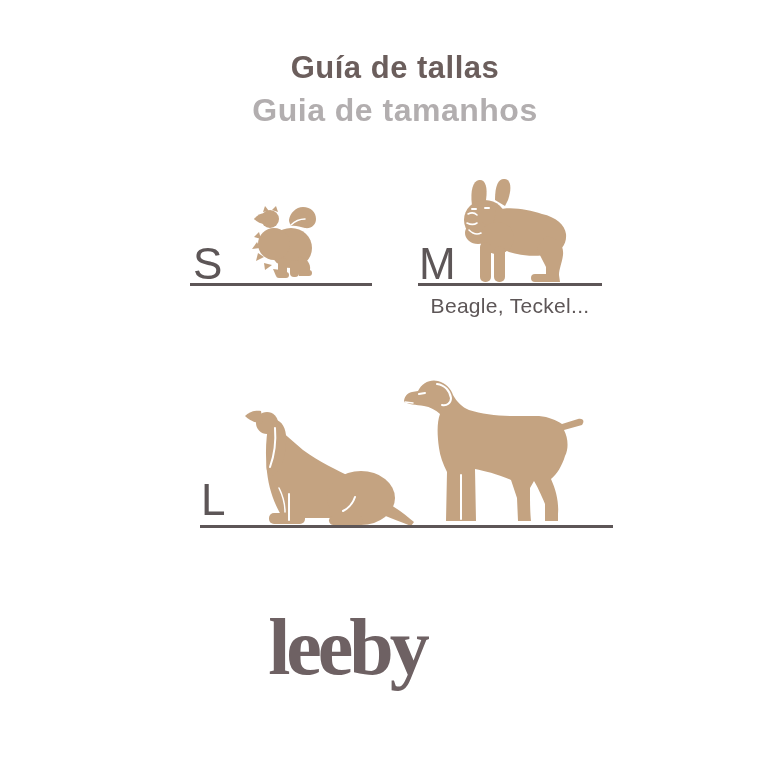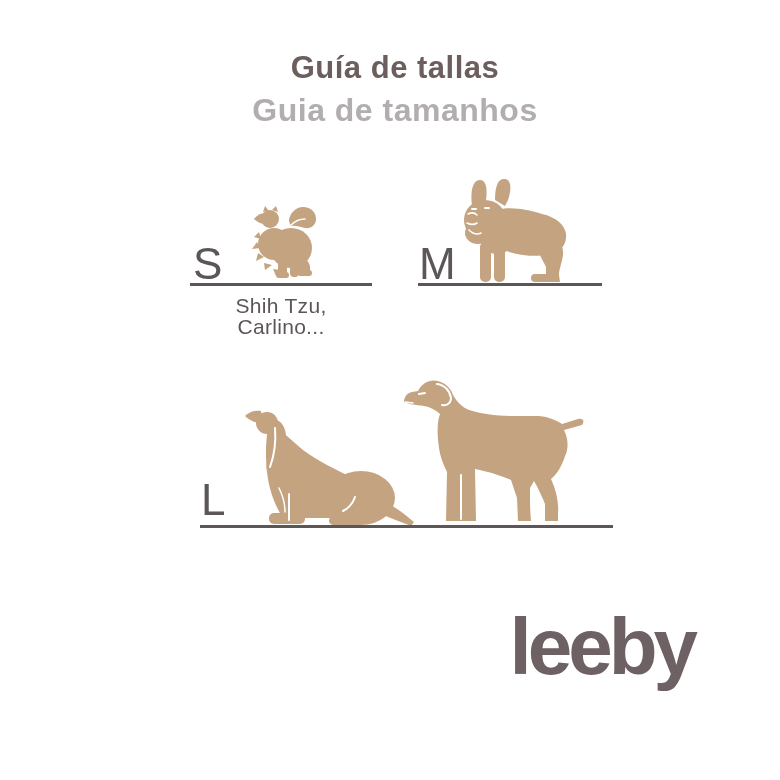--- a/index.html
+++ b/index.html
@@ -33,23 +33,24 @@
   }
   .breeds-s{left:190px;top:295px;width:182px;}
   .breeds-m{left:418px;top:295px;width:184px;}
   .breeds-l{left:184px;top:536px;width:410px;}
   svg.dog{position:absolute;color:var(--silhouette);fill:currentColor;}
   .dog-pom{left:251px;top:206px;width:72px;height:72px;}
   .dog-frenchie{left:458px;top:178px;width:120px;height:106px;}
   .dog-basset{left:243px;top:410px;width:172px;height:117px;}
   .dog-rott{left:398px;top:377px;width:202px;height:150px;}
   .logo{
-    position:absolute;top:607px;left:0;width:694px;text-align:right;
+    position:absolute;top:607px;left:0;width:694px;text-align:center;
     font-size:80px;font-weight:bold;letter-spacing:-4px;line-height:1;
     color:var(--logo);
+    font-family:Liberation Serif, serif;
   }
 </style>
 </head>
 <body>
 
 <div class="stage">
 
   <div class="title">Guía de tallas</div>
   <div class="subtitle">Guia de tamanhos</div>
 
@@ -68,21 +69,20 @@
     <polygon points="21,4 25,0 27,6"></polygon>
     <path d="M48,50 C56,52 60,58 59,64 L58,70 L48,70 C46,63 46,56 48,50 Z"></path>
     <rect x="48" y="64" width="13" height="6" rx="3"></rect>
     <rect x="27" y="52" width="9" height="18" rx="4"></rect>
     <rect x="39" y="54" width="9" height="17" rx="4"></rect>
     <rect x="25" y="66" width="13" height="6" rx="3"></rect>
     <path d="M40,19 C44,15 49,13 54,13" stroke="#fff" stroke-width="1.5" fill="none" stroke-linecap="round"></path>
   </svg>
   <span class="letter letter-s">S</span>
   <div class="rule rule-s"></div>
-  <div class="breeds breeds-s">Shih Tzu, Carlino...</div>
 
   <svg class="dog dog-frenchie" viewBox="0 0 120 106" aria-hidden="true">
     <path d="M14,28 C12,12 15,3 21,2 C27,1 30,8 28,22 L26,30 Z"></path>
     <path d="M37,22 C37,6 41,0 47,1 C53,2 54,10 50,22 L47,28 Z"></path>
     <ellipse cx="27" cy="42" rx="21" ry="20"></ellipse>
     <ellipse cx="20" cy="55" rx="13" ry="11"></ellipse>
     <path d="M38,32 C54,28 70,32 84,36 C98,39 107,47 108,56 C109,66 103,74 93,76 C79,79 63,78 51,74 C41,70 35,60 35,48 Z"></path>
     <ellipse cx="39" cy="60" rx="17" ry="16"></ellipse>
     <rect x="22" y="64" width="11" height="40" rx="5"></rect>
     <rect x="36" y="68" width="11" height="36" rx="5"></rect>
@@ -91,20 +91,21 @@
     <g stroke="#fff" fill="none" stroke-linecap="round">
       <path d="M10,36 C14,34 17,35 19,37" stroke-width="1.6"></path>
       <path d="M9,45 C13,47 16,47 19,45" stroke-width="1.6"></path>
       <path d="M11,52 C15,56 19,57 23,55" stroke-width="1.6"></path>
       <path d="M14,31 L18,31" stroke-width="2"></path>
       <path d="M27,30 L31,30" stroke-width="2"></path>
     </g>
   </svg>
   <span class="letter letter-m">M</span>
   <div class="rule rule-m"></div>
+  <div class="breeds breeds-m">Beagle, Teckel...</div>
 
   <svg class="dog dog-basset" viewBox="0 0 172 117" aria-hidden="true">
     <path d="M148,95 C156,100 164,106 171,112 L168,116 C158,112 148,108 140,105 Z"></path>
     <path d="M26,12 C38,20 48,30 60,40 C76,52 94,60 110,68 L118,108 L40,108 C32,96 26,80 24,62 C22,44 23,26 26,12 Z"></path>
     <ellipse cx="118" cy="88" rx="34" ry="27"></ellipse>
     <circle cx="24" cy="13" r="11"></circle>
     <path d="M2,6 C6,2 12,0 18,1 L20,13 C13,14 6,10 2,6 Z"></path>
     <path d="M34,10 C41,13 44,22 43,33 C42,48 38,60 31,65 C26,67 22,61 24,52 C27,38 29,24 30,13 Z"></path>
     <rect x="26" y="103" width="36" height="11" rx="5"></rect>
     <rect x="86" y="106" width="34" height="9" rx="4.5"></rect>

